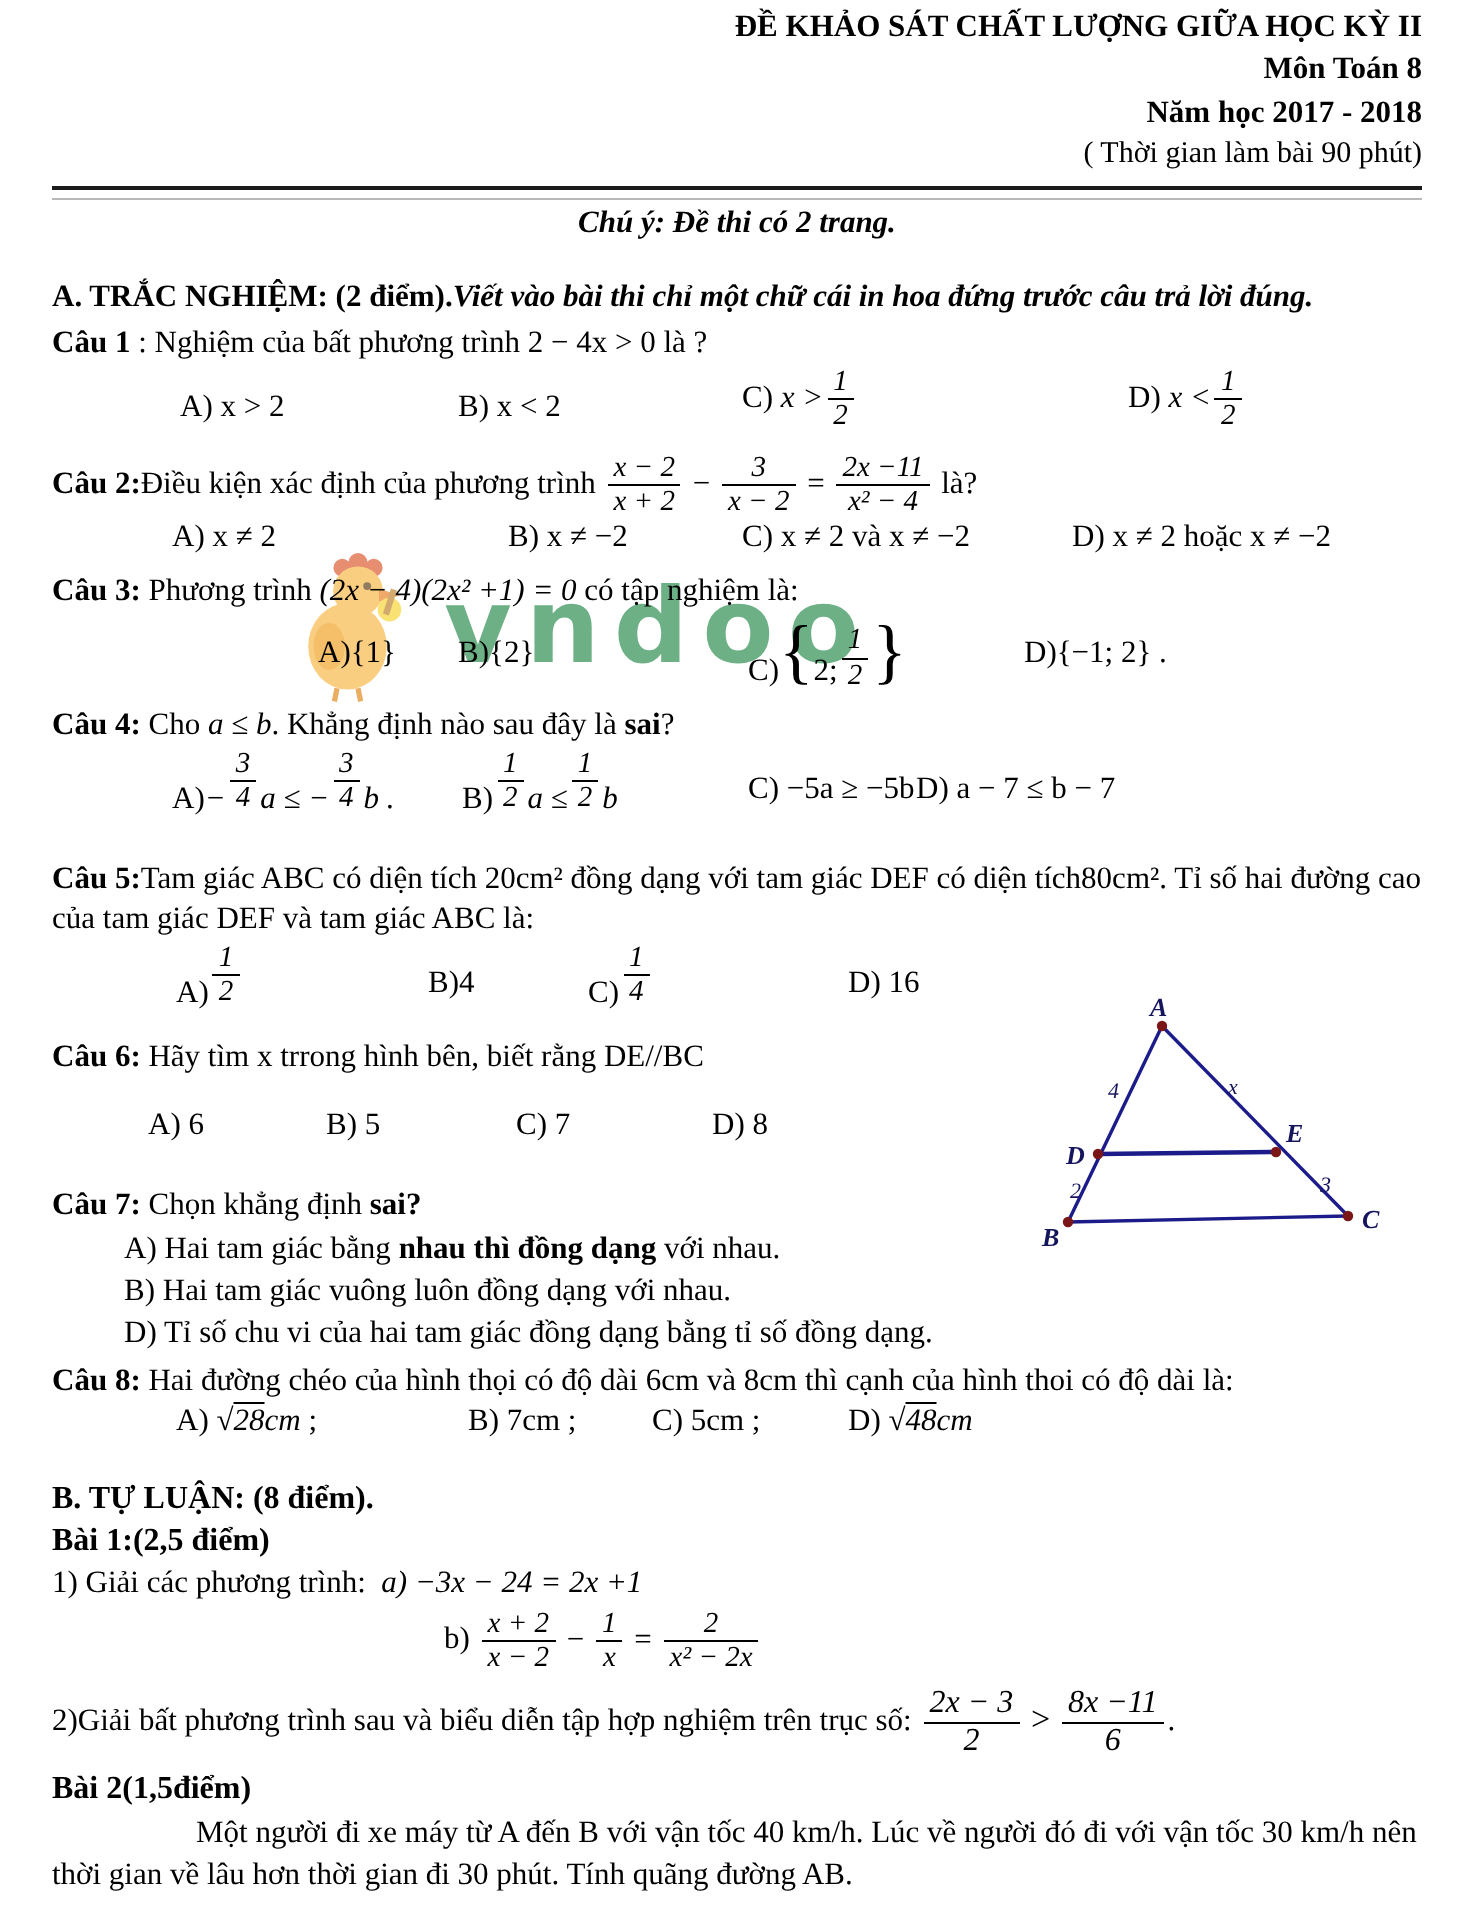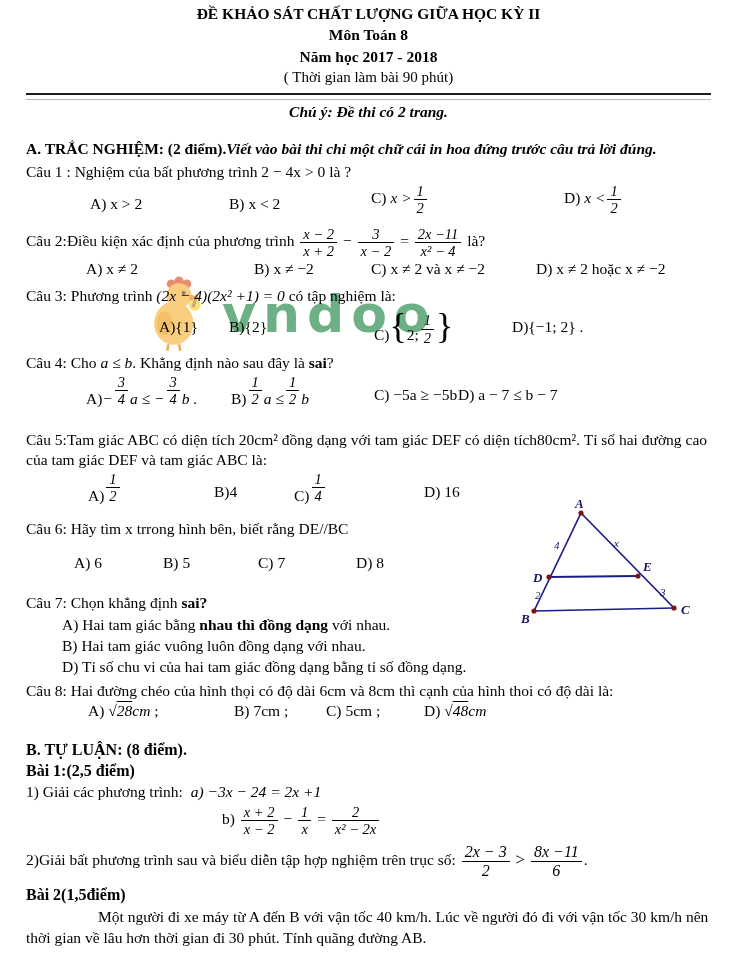--- a/index.html
+++ b/index.html
@@ -10,39 +10,39 @@
     font-size:15.5px;line-height:1.32;
   }
   .content{position:relative;z-index:1;padding:4px 18px 0 26px;}
   .b{font-weight:bold}.i{font-style:italic}.m{font-style:italic}
   
   .hdr{display:flex;}
   .hdr-left{width:286px;text-align:center;padding-top:2px;}
   .hdr-left .l1{font-weight:bold;font-size:15px;}
   .hdr-left .l2{font-weight:bold;font-size:15.5px;margin-top:5px;}
   .stamp{display:inline-block;margin-top:7px;border:2px solid #111;padding:2px 13px;font-weight:bold;font-size:12.5px;}
-  .hdr-right{flex:1;text-align:center;}
+  .hdr-right{flex:1;text-align:right;}
   .hdr-right .r1{font-weight:bold;font-size:15.5px;}
   .hdr-right .r2{font-weight:bold;font-size:15.5px;margin-top:1px;}
   .hdr-right .r4{font-size:15px;margin-top:1px;}
   .rule-a{margin-top:5px;border-top:2px solid #1c1c1c;}
   .rule-b{margin-top:4px;border-top:1px solid #b9b9b9;}
   .notice{margin-top:2px;text-align:center;font-weight:bold;font-style:italic;}
   .secA{margin-top:16px;font-family:Liberation Serif, serif;}
   
   .frac{display:inline-block;vertical-align:middle;text-align:center;font-style:italic;margin:0 2px;}
   .frac .n{display:block;padding:0 3px;border-bottom:1px solid #000;line-height:1.12;font-size:14.5px;}
   .frac .d{display:block;padding:0 3px;line-height:1.12;font-size:14.5px;}
   .bigfrac .n,.bigfrac .d{font-size:16px;}
   .bigbrace{font-size:36px;font-weight:300;vertical-align:middle;line-height:1;}
   .sqrt{font-style:italic}
   .rad{text-decoration:overline;}
   
   .q{margin-top:3px;}
-  .qlabel{font-weight:normal;}
+  .qlabel{font-weight:bold;}
   .orow{position:relative;}
   .orow .opt{position:absolute;top:0;white-space:nowrap;}
   .orow .vmid{top:11px;}.h44{height:44px}.h40{height:40px}.h26{height:26px}.h24{height:24px}
   .q7opt{padding-left:36px;line-height:1.38;}
   
   .fig{position:absolute;left:501px;top:497px;width:205px;height:132px;z-index:1;}
   
   .wm{position:absolute;left:138px;top:276px;display:flex;align-items:center;z-index:0;opacity:.62;pointer-events:none;}
   .wmtext{font-family:"DejaVu Sans",sans-serif;font-weight:bold;font-size:52px;color:#15803d;letter-spacing:7px;margin-left:2px;}
   .secB{margin-top:12px;font-weight:bold;font-size:16px;}

